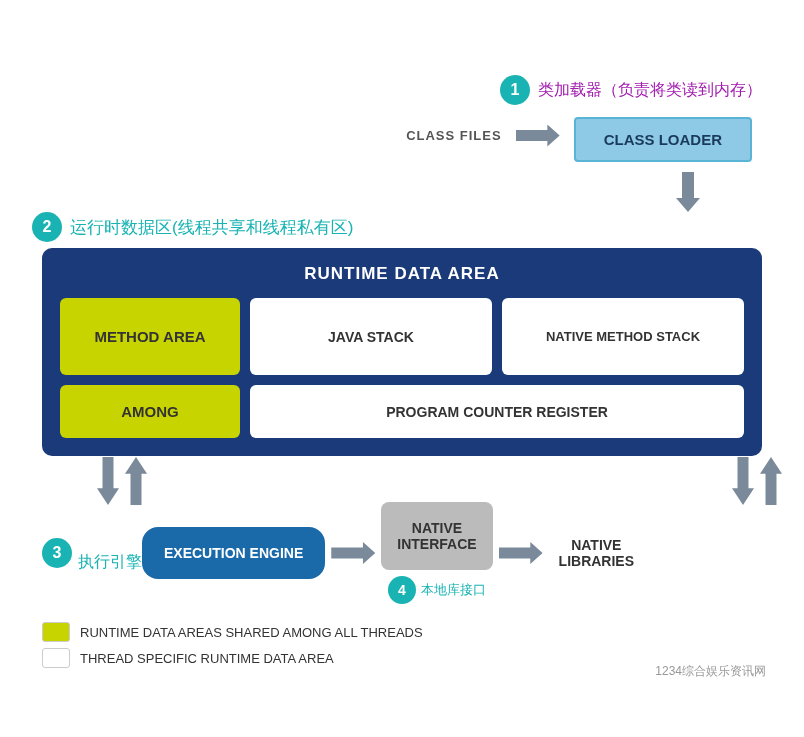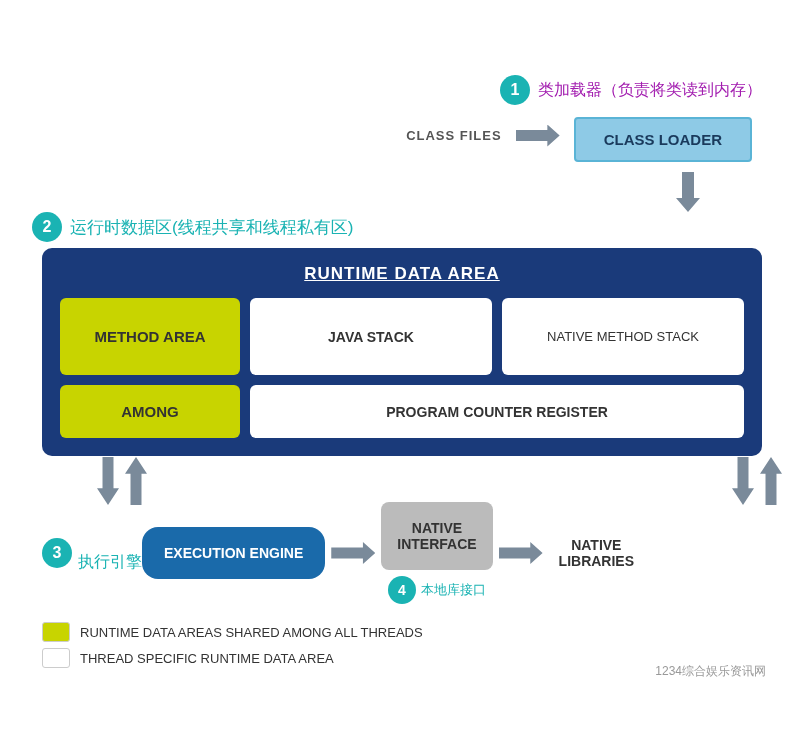--- a/index.html
+++ b/index.html
@@ -78,21 +78,20 @@
       margin-bottom: 0;
       position: relative;
     }
     .runtime-title {
       color: #fff;
       font-size: 17px;
       font-weight: bold;
       text-align: center;
       margin-bottom: 14px;
       letter-spacing: 1px;
-      text-decoration: underline;
     }
     .runtime-grid {
       display: grid;
       grid-template-columns: 180px 1fr 1fr;
       grid-template-rows: auto auto;
       gap: 10px;
     }
     .method-area-cell {
       grid-column: 1;
       grid-row: 1;
@@ -136,21 +135,21 @@
       text-align: center;
     }
     .native-stack-cell {
       grid-column: 3;
       grid-row: 1;
       background: #fff;
       border-radius: 6px;
       display: flex;
       align-items: center;
       justify-content: center;
-      font-weight: normal;
+      font-weight: bold;
       font-size: 13px;
       color: #333;
       padding: 31px 8px;
       text-align: center;
     }
     .program-counter-cell {
       grid-column: 2 / span 2;
       grid-row: 2;
       background: #fff;
       border-radius: 6px;

